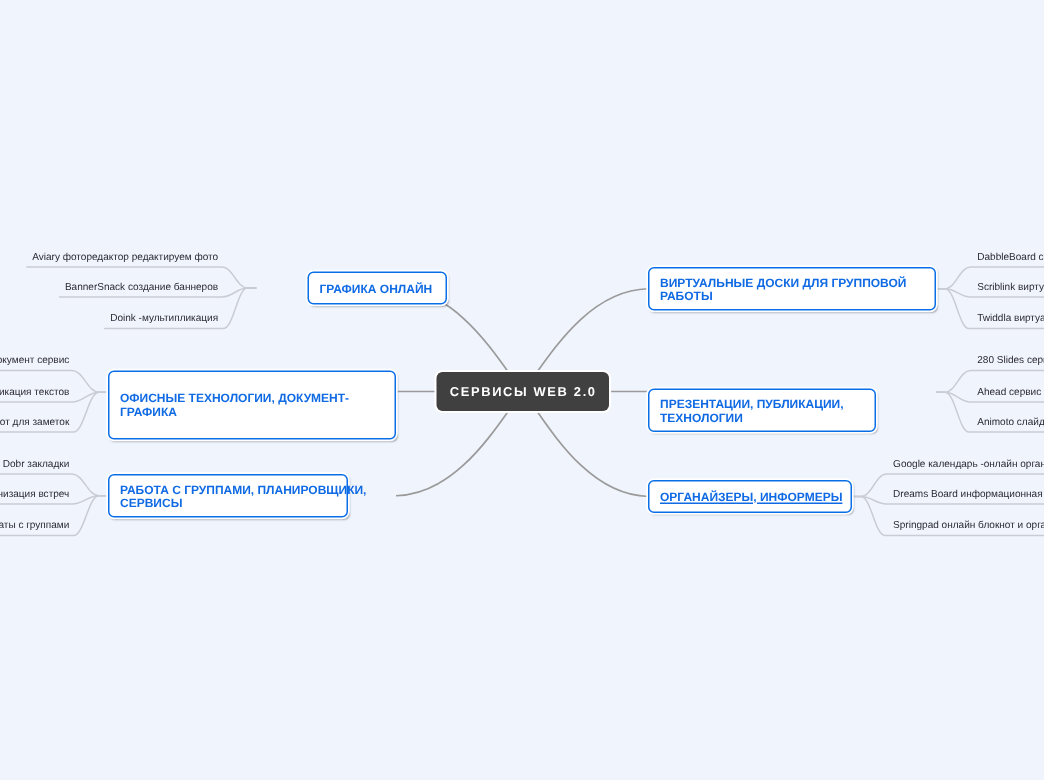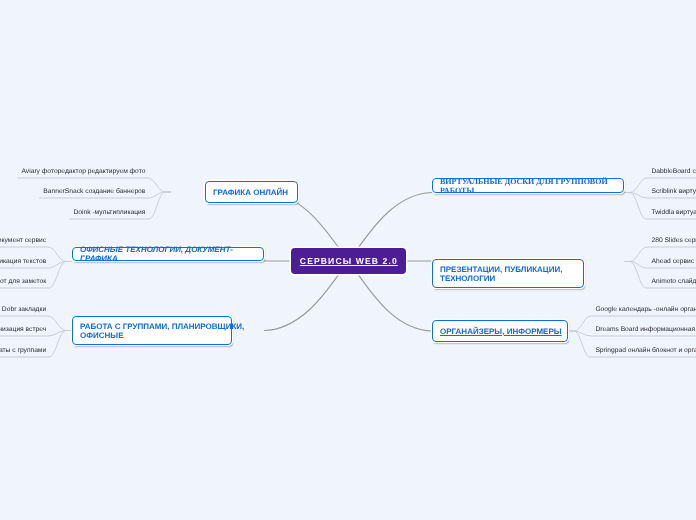--- a/index.html
+++ b/index.html
@@ -7,25 +7,24 @@
   body{
     width:696px;height:520px;background:#f0f4fd;
     font-family:"Liberation Sans",sans-serif;
     overflow:hidden;
     -webkit-font-smoothing:antialiased;text-rendering:geometricPrecision;
   }
   #stage{position:relative;width:696px;height:520px;transform:translateZ(0);}
   svg#links{position:absolute;left:0;top:0;width:696px;height:520px;pointer-events:none;}
   .node{position:absolute;box-sizing:border-box;display:flex;align-items:center;}
   .node-center{
-    background:#4c1d95;border-radius:4px;color:#ffffff;
+    background:#404040;border-radius:4px;color:#ffffff;
     box-shadow:0 0 0 1.4px #ffffff;
     font-weight:bold;justify-content:center;font-size:8.6px;letter-spacing:1.1px;
     text-indent:0.65px;
-    text-decoration:underline;
   }
   .node-branch{
     background:#ffffff;border:1.6px solid #0a6ee8;border-radius:4px;color:#0f6ae4;
     font-weight:bold;font-size:8px;letter-spacing:0px;line-height:8.6px;
     padding:0 7px;white-space:nowrap;
     box-shadow:0 0 0 1.2px #ffffff, 1px 1.2px 1.2px rgba(70,72,78,0.42);
   }
   .node-branch > div{position:relative;top:1px;}
   .leaf{position:absolute;white-space:nowrap;color:#2b2b33;font-size:6.7px;letter-spacing:0px;line-height:9px;}
 </style>
@@ -61,39 +60,39 @@
     </svg>
   <div id="nodes">
       <div class="node node-branch" style="left: 181px; top: 181px; width: 93px; height: 22px; margin-left: 24px;">
         <div>
           <div>ГРАФИКА ОНЛАЙН</div>
         </div>
       </div>
       <div class="leaf" style="visibility: visible; left: 21.5094px; top: 167px;">Aviary фоторедактор редактируем фото</div>
       <div class="leaf" style="visibility: visible; left: 43.275px; top: 187px;">BannerSnack создание баннеров</div>
       <div class="leaf" style="visibility: visible; left: 73.4469px; top: 208px;">Doink -мультипликация</div>
-      <div class="node node-branch" style="left: 72px; top: 247px; width: 192px; height: 14px; font-style: italic;">
+      <div class="node node-branch" style="left: 72px; top: 247px; width: 192px; height: 46px;">
         <div>
           <div>ОФИСНЫЕ ТЕХНОЛОГИИ, ДОКУМЕНТ-</div>
           <div>ГРАФИКА</div>
         </div>
       </div>
       <div class="leaf" style="visibility: visible; left: -29.4719px; top: 236px;">Google документ сервис</div>
       <div class="leaf" style="visibility: visible; left: -32.2687px; top: 257px;">Zoho публикация текстов</div>
       <div class="leaf" style="visibility: visible; left: -46.5656px; top: 277px;">Evernote блокнот для заметок</div>
       <div class="node node-branch" style="left: 72px; top: 316px; width: 160px; height: 29px;">
         <div>
           <div>РАБОТА С ГРУППАМИ, ПЛАНИРОВЩИКИ,</div>
-          <div>ОФИСНЫЕ</div>
+          <div>СЕРВИСЫ</div>
         </div>
       </div>
       <div class="leaf" style="visibility: visible; left: 1.87188px; top: 305px;">Dobr закладки</div>
       <div class="leaf" style="visibility: visible; left: -38.1594px; top: 325px;">Doodle организация встреч</div>
       <div class="leaf" style="visibility: visible; left: -26.8156px; top: 346px;">Wiggio чаты с группами</div>
-      <div class="node node-branch" style="left: 432px; top: 178px; width: 192px; height: 15px; font-family: Liberation Serif, serif;">
+      <div class="node node-branch" style="left: 432px; top: 178px; width: 192px; height: 29px;">
         <div>
           <div>ВИРТУАЛЬНЫЕ ДОСКИ ДЛЯ ГРУППОВОЙ</div>
           <div>РАБОТЫ</div>
         </div>
       </div>
       <div class="leaf" style="visibility: visible; left: 651.5px; top: 167px;">DabbleBoard совместное рисование</div>
       <div class="leaf" style="visibility: visible; left: 651.5px; top: 187px;">Scriblink виртуальная доска</div>
       <div class="leaf" style="visibility: visible; left: 651.5px; top: 208px;">Twiddla виртуальная доска</div>
       <div class="node node-branch" style="left: 432px; top: 259px; width: 152px; height: 29px;">
         <div>

